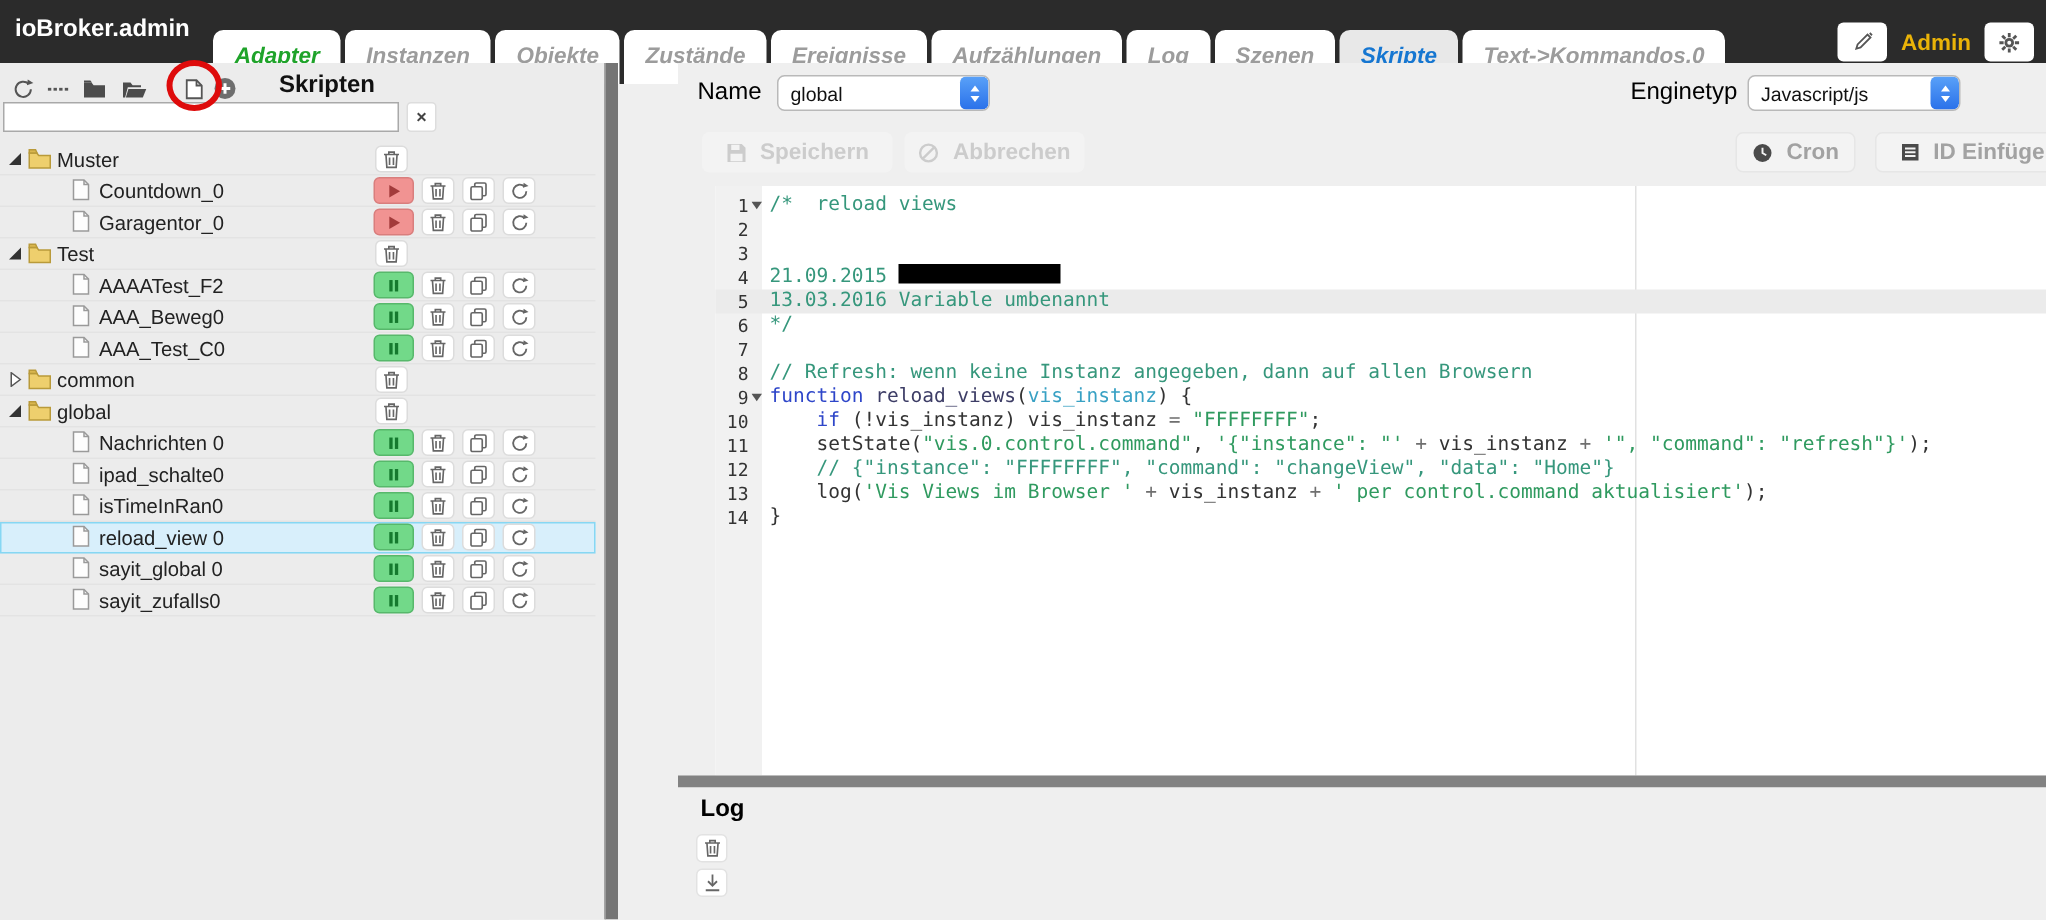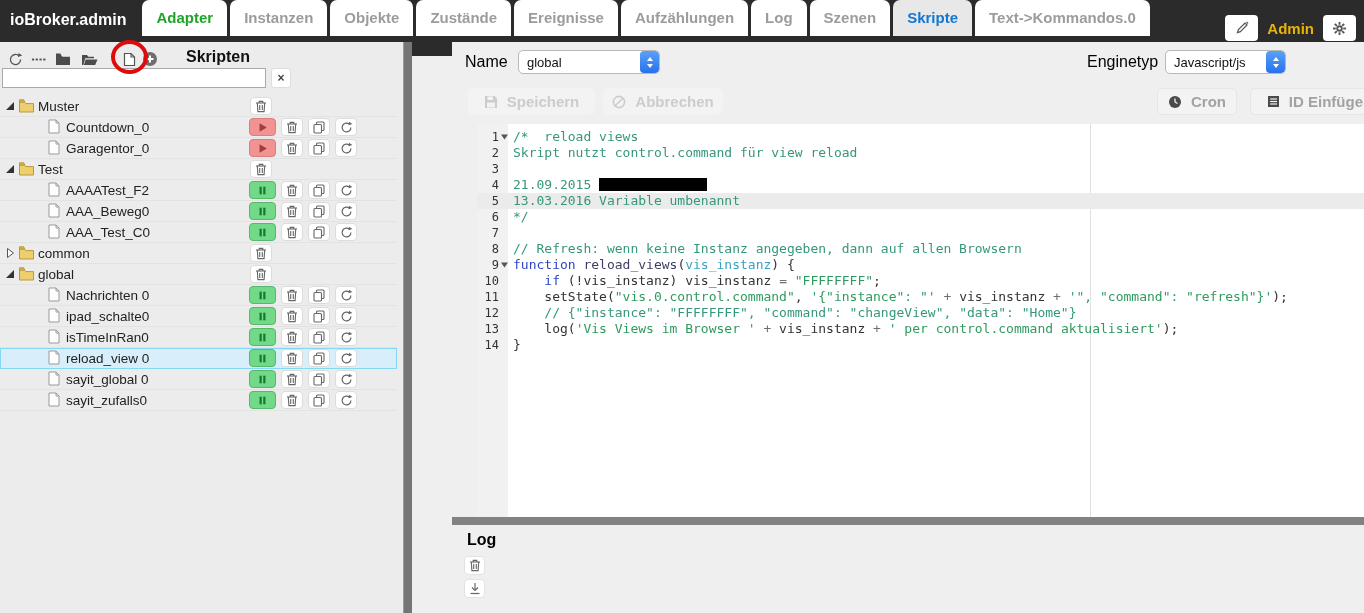--- a/index.html
+++ b/index.html
@@ -4,21 +4,21 @@
 <style>
   html,body{margin:0;padding:0;}
   body{
     width:1364px;height:613px;position:relative;overflow:hidden;
     background:#efefef;font-family:"Liberation Sans",sans-serif;
     -webkit-font-smoothing:antialiased;
   }
   
   #topbar{position:absolute;top:0;left:0;right:0;height:56px;background:#2b2b2b;display:flex;align-items:stretch;}
   #app-title{color:#fff;font-weight:bold;font-size:16px;padding:11px 16px 0 10px;white-space:nowrap;}
-  #tabs{display:flex;align-items:flex-start;gap:3px;}
+  #tabs{display:flex;align-items:flex-end;gap:3px;font-style:italic;}
   .tab{background:#fff;color:#9c9c9c;font-weight:bold;font-size:15px;height:36px;box-sizing:border-box;
        padding:9px 14px 0 14px;border-radius:7px 7px 0 0;white-space:nowrap;cursor:pointer;}
   .tab.green{color:#1fa32a;}
   .tab.active{background:#e8e8e8;color:#1576d1;}
   #topbar-right{margin-left:auto;display:flex;align-items:center;gap:9px;padding-right:8px;}
   .tb-btn{background:#fff;border-radius:4px;width:33px;height:26px;display:flex;align-items:center;justify-content:center;cursor:pointer;}
   #admin-label{color:#eab308;font-weight:bold;font-size:15px;}
 
   
   #sidebar{position:absolute;top:42px;left:0;width:403px;bottom:0;background:#ececec;}
@@ -59,21 +59,21 @@
   #name-label{left:13px;top:11px;}
   #engine-label{left:635px;top:11px;}
   .selectbox{position:absolute;height:24px;background:#fff;border:1px solid #b9b9b9;border-radius:5px;box-sizing:border-box;
      display:flex;align-items:center;cursor:pointer;overflow:hidden;}
   .selectbox .sval{flex:1;font-size:13px;color:#111;padding-left:8px;white-space:nowrap;}
   .stepper{width:19px;height:22px;margin:0;border-radius:4px;background:linear-gradient(#59a1f8,#2a71ea);display:flex;flex-direction:column;align-items:center;justify-content:center;gap:3px;}
   .stepper i{width:0;height:0;border-left:3.5px solid transparent;border-right:3.5px solid transparent;display:block;}
   .stepper .up{border-bottom:4px solid #fff;}
   .stepper .dn{border-top:4px solid #fff;}
   #folder-select{left:66px;top:8px;width:142px;}
-  #engine-select{left:713px;top:8px;width:121px;}
+  #engine-select{left:713px;top:8px;width:142px;}
   #name-input{position:absolute;left:215px;top:8px;width:199px;height:23px;border:1px solid #b9b9b9;box-sizing:border-box;font-size:14px;padding:0 7px;color:#111;background:#fff;}
   .btn{position:absolute;height:27px;border-radius:5px;font-weight:bold;font-size:15px;display:flex;align-items:center;justify-content:center;gap:9px;box-sizing:border-box;cursor:pointer;font-family:"Liberation Sans",sans-serif;}
   .btn.disabled{background:#f3f3f3;color:#ccc;border:none;cursor:default;}
   .btn.gray{background:#f3f3f3;color:#a2a2a2;border:1px solid #e6e6e6;}
   #btn-save{left:16px;top:46px;width:127px;}
   #btn-cancel{left:151px;top:46px;width:120px;}
   #btn-cron{left:705px;top:46px;width:80px;}
   #btn-insert{left:798px;top:46px;width:139px;}
 
   
@@ -895,21 +895,21 @@
     <span>ID Einfügen</span>
   </div>
 
   <div id="editor">
     <div id="gutter-bg"></div>
     <div id="print-margin"></div>
     <div id="code-lines">
         <div class="cline"><span class="lnum">1</span><span class="fold"><svg width="7" height="6" viewBox="0 0 7 6">
               <polygon points="0,0.5 7,0.5 3.5,5.5" fill="#555"></polygon>
             </svg></span><span class="ctext"><span class="tk-c">/*  reload views</span></span></div>
-        <div class="cline"><span class="lnum">2</span><span class="ctext"><span class="tk-c">Skript nutzt control.command für view reload</span></span></div>
+        <div class="cline"><span class="lnum">2</span></div>
         <div class="cline"><span class="lnum">3</span><span class="ctext"></span></div>
         <div class="cline"><span class="lnum">4</span><span class="ctext"><span class="tk-c">21.09.2015 </span><span class="tk-r"></span></span></div>
         <div class="cline active"><span class="lnum">5</span><span class="ctext"><span class="tk-c">13.03.2016 Variable umbenannt</span></span></div>
         <div class="cline"><span class="lnum">6</span><span class="ctext"><span class="tk-c">*/</span></span></div>
         <div class="cline"><span class="lnum">7</span><span class="ctext"></span></div>
         <div class="cline"><span class="lnum">8</span><span class="ctext"><span class="tk-c">// Refresh: wenn keine Instanz angegeben, dann auf allen Browsern</span></span></div>
         <div class="cline"><span class="lnum">9</span><span class="fold"><svg width="7" height="6" viewBox="0 0 7 6">
               <polygon points="0,0.5 7,0.5 3.5,5.5" fill="#555"></polygon>
             </svg></span><span class="ctext"><span class="tk-k">function</span><span class="tk-d"> </span><span class="tk-f">reload_views</span><span class="tk-d">(</span><span class="tk-p">vis_instanz</span><span class="tk-d">) {</span></span></div>
         <div class="cline"><span class="lnum">10</span><span class="ctext"><span class="tk-d">    </span><span class="tk-k">if</span><span class="tk-d"> (!vis_instanz) vis_instanz </span><span class="tk-o">=</span><span class="tk-d"> </span><span class="tk-s">"FFFFFFFF"</span><span class="tk-d">;</span></span></div>

